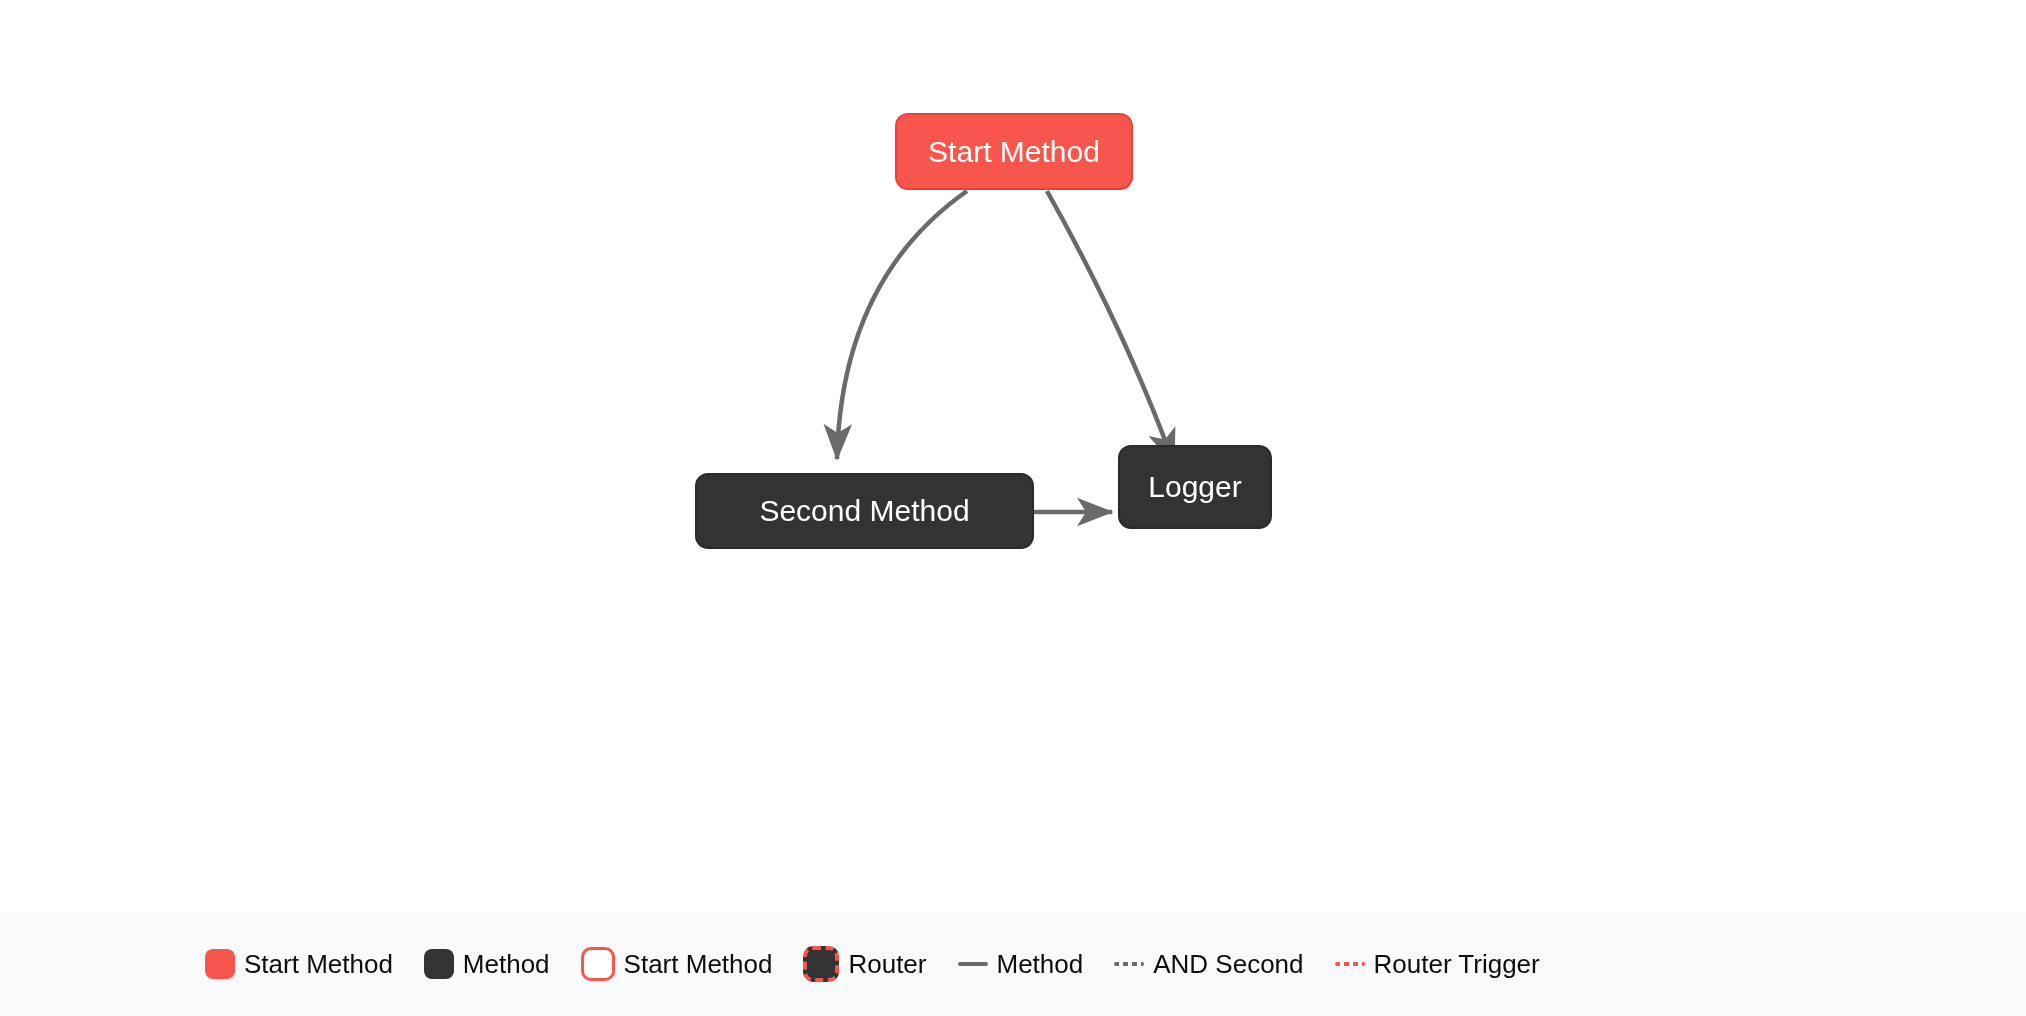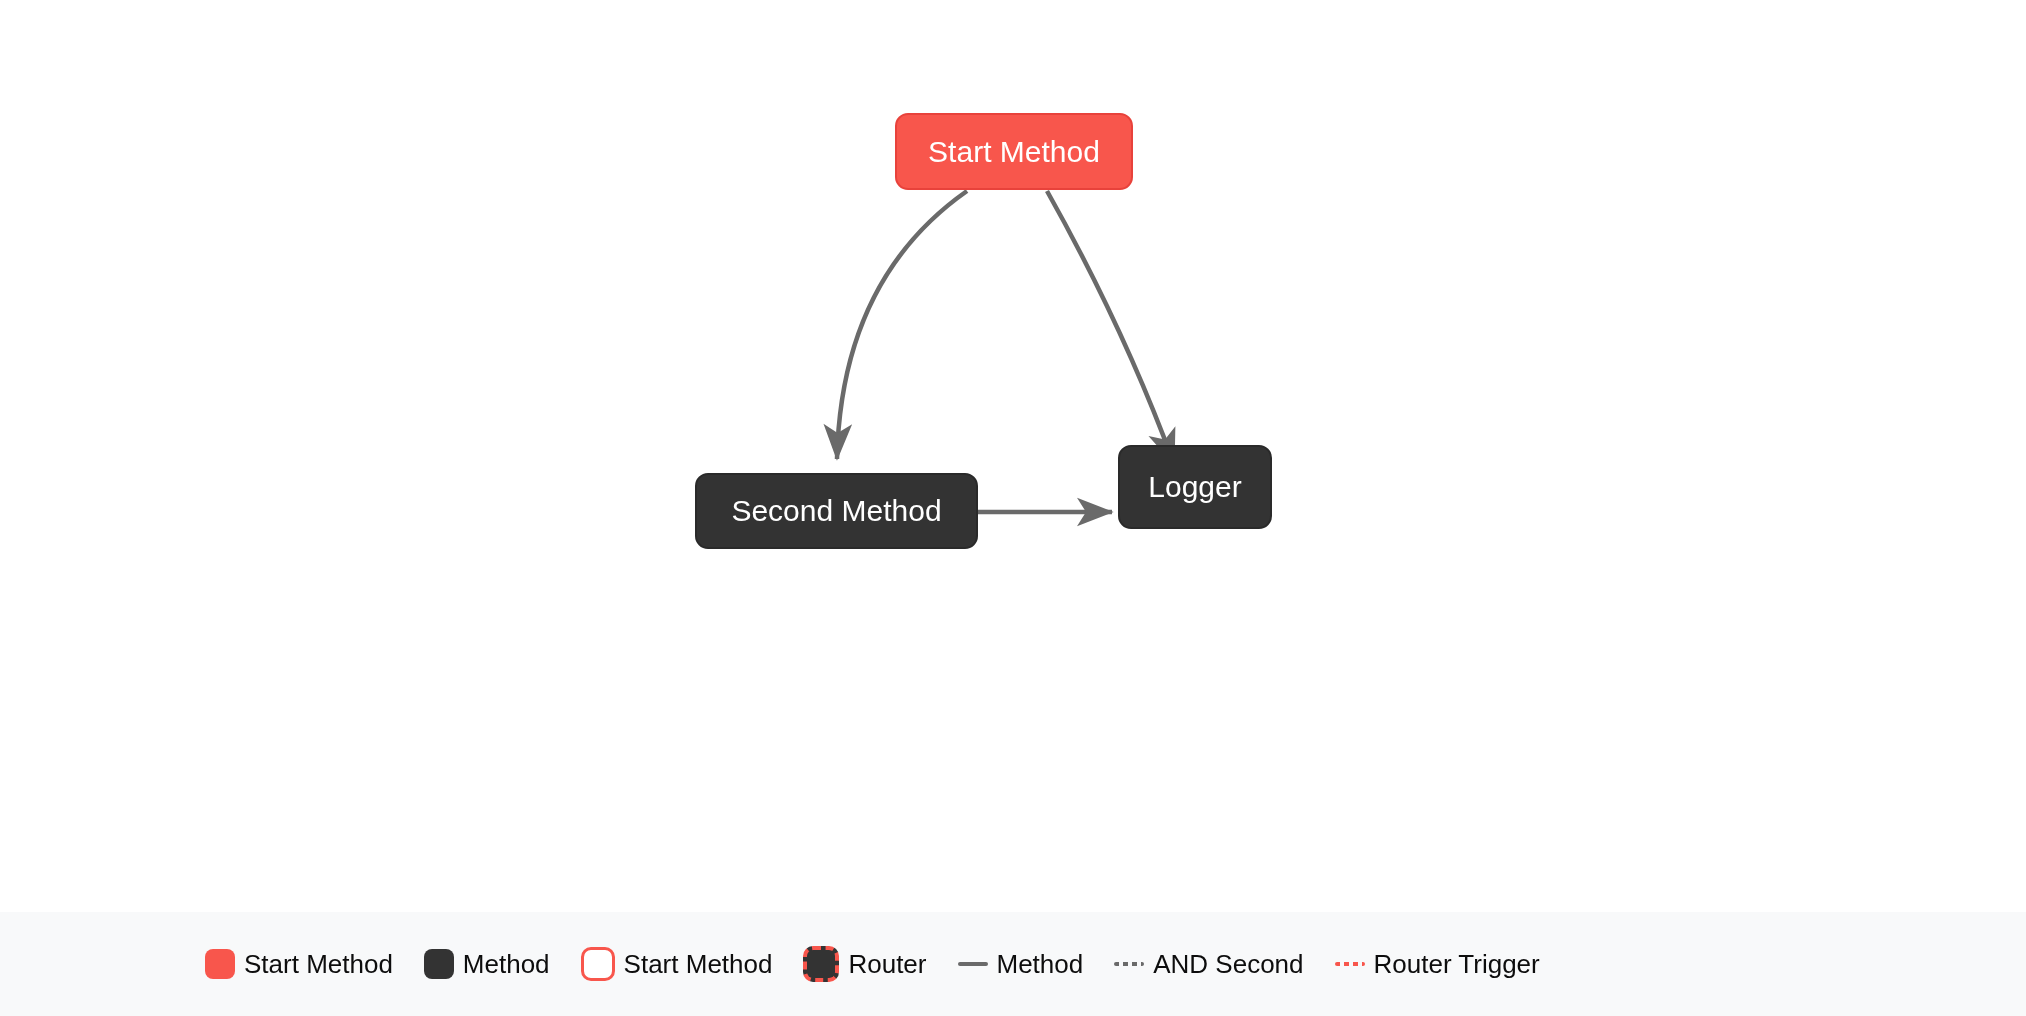--- a/index.html
+++ b/index.html
@@ -45,21 +45,21 @@
       <marker id="arrowhead" viewBox="0 0 12 9" refX="11" refY="4.5" markerWidth="44" markerHeight="30" orient="auto" markerUnits="userSpaceOnUse">
         <path d="M 11.5,4.5 L 0.5,8.8 L 3.2,4.5 L 0.5,0.2 Z"></path>
       </marker>
     </defs>
     <path class="edge" d="M 967,191 C 890,245 840,330 837,459" marker-end="url(#arrowhead)"></path>
     <path class="edge" d="M 1047,191 Q 1124,328 1174,464" marker-end="url(#arrowhead)"></path>
     <path class="edge" d="M 978,512 L 1112,512" marker-end="url(#arrowhead)"></path>
   </svg>
 
   <div class="node node-start" style="left:895px;top:113px;width:238px;height:77px">Start Method</div>
-  <div class="node node-method" style="left:695px;top:473px;width:283px;height:76px">Second Method</div>
+  <div class="node node-method" style="left:695px;top:473px;width:339px;height:76px">Second Method</div>
   <div class="node node-method" style="left:1118px;top:445px;width:154px;height:84px">Logger</div>
 </div>
 
 <footer class="legend">
 
   <div class="legend-item">
     <span class="swatch swatch-start"></span>
     <span class="legend-label">Start Method</span>
   </div>
 

